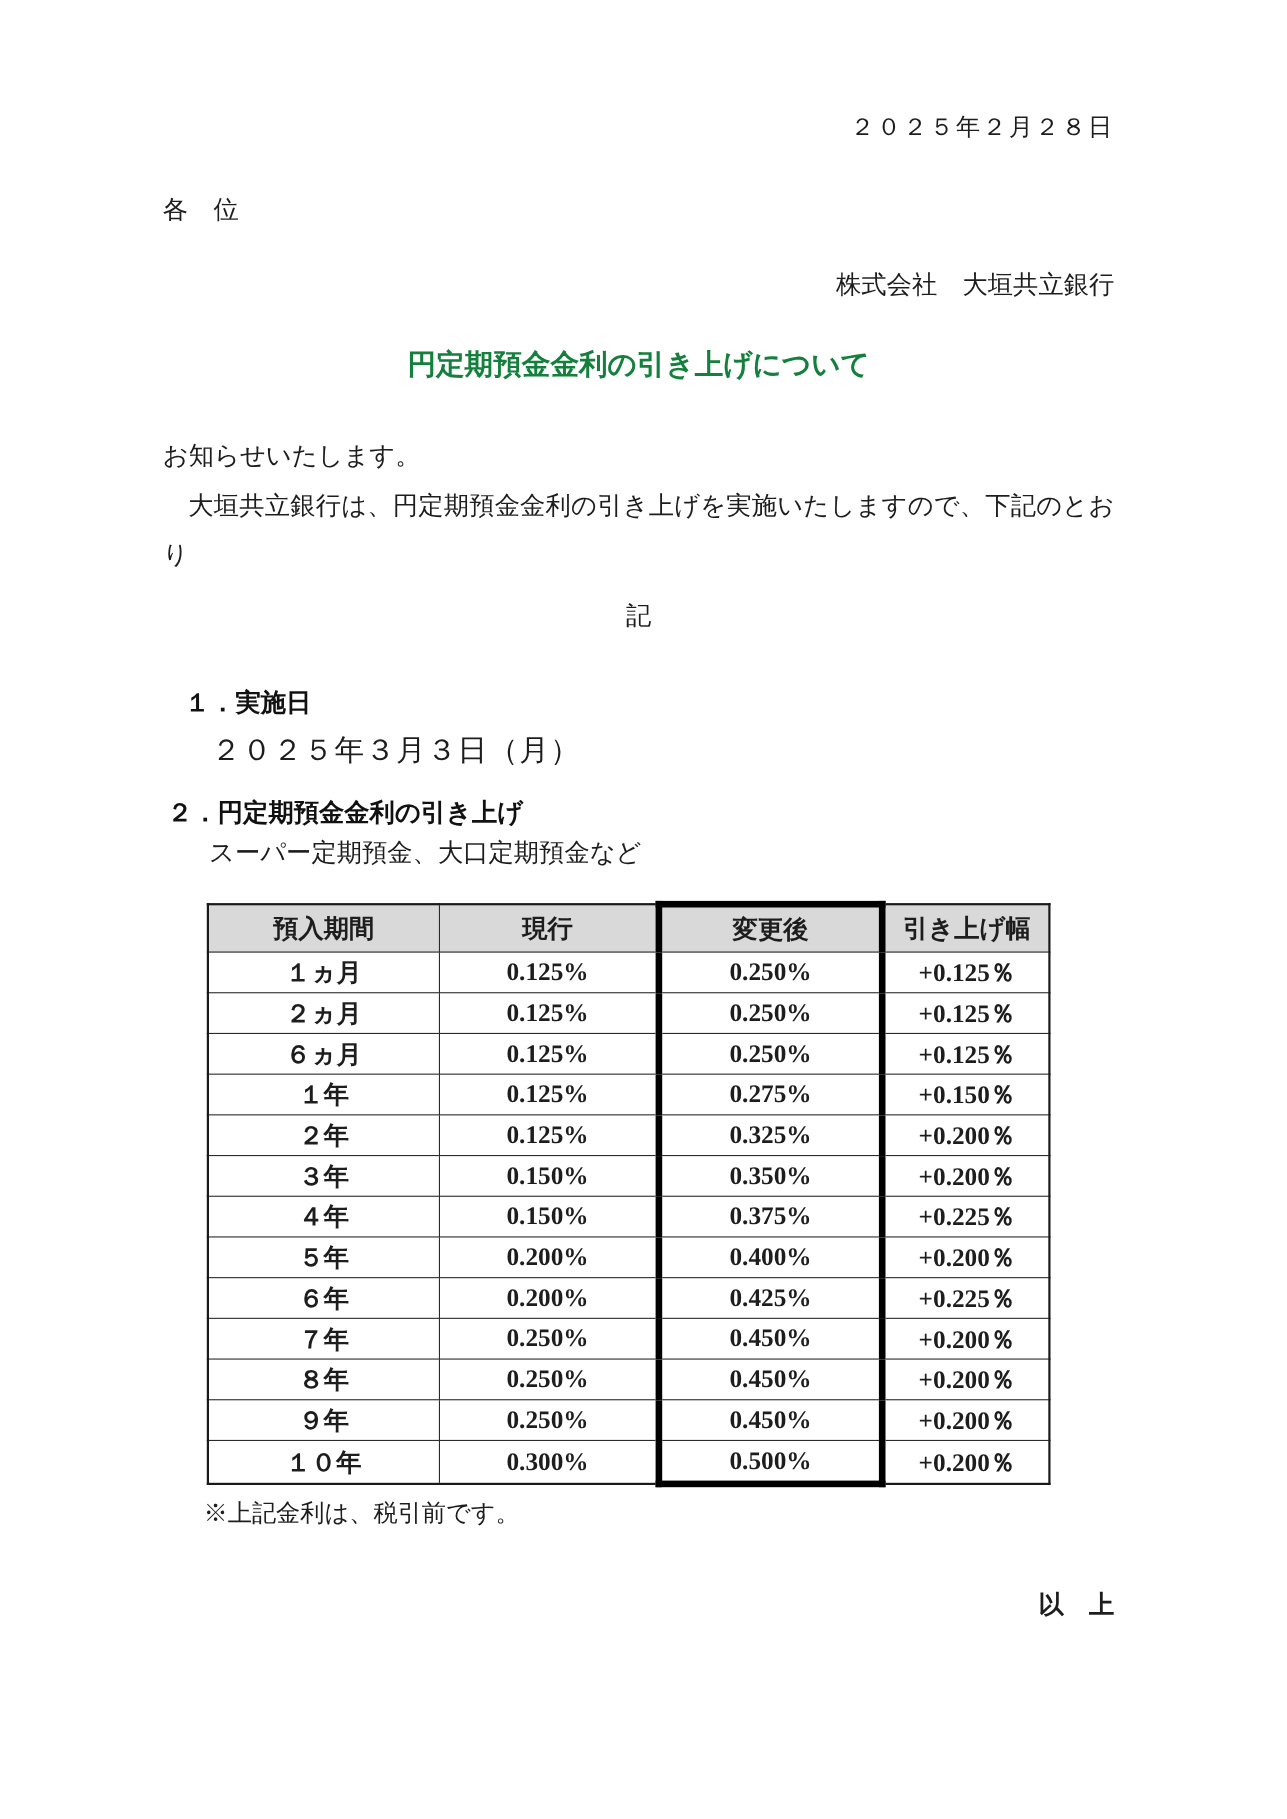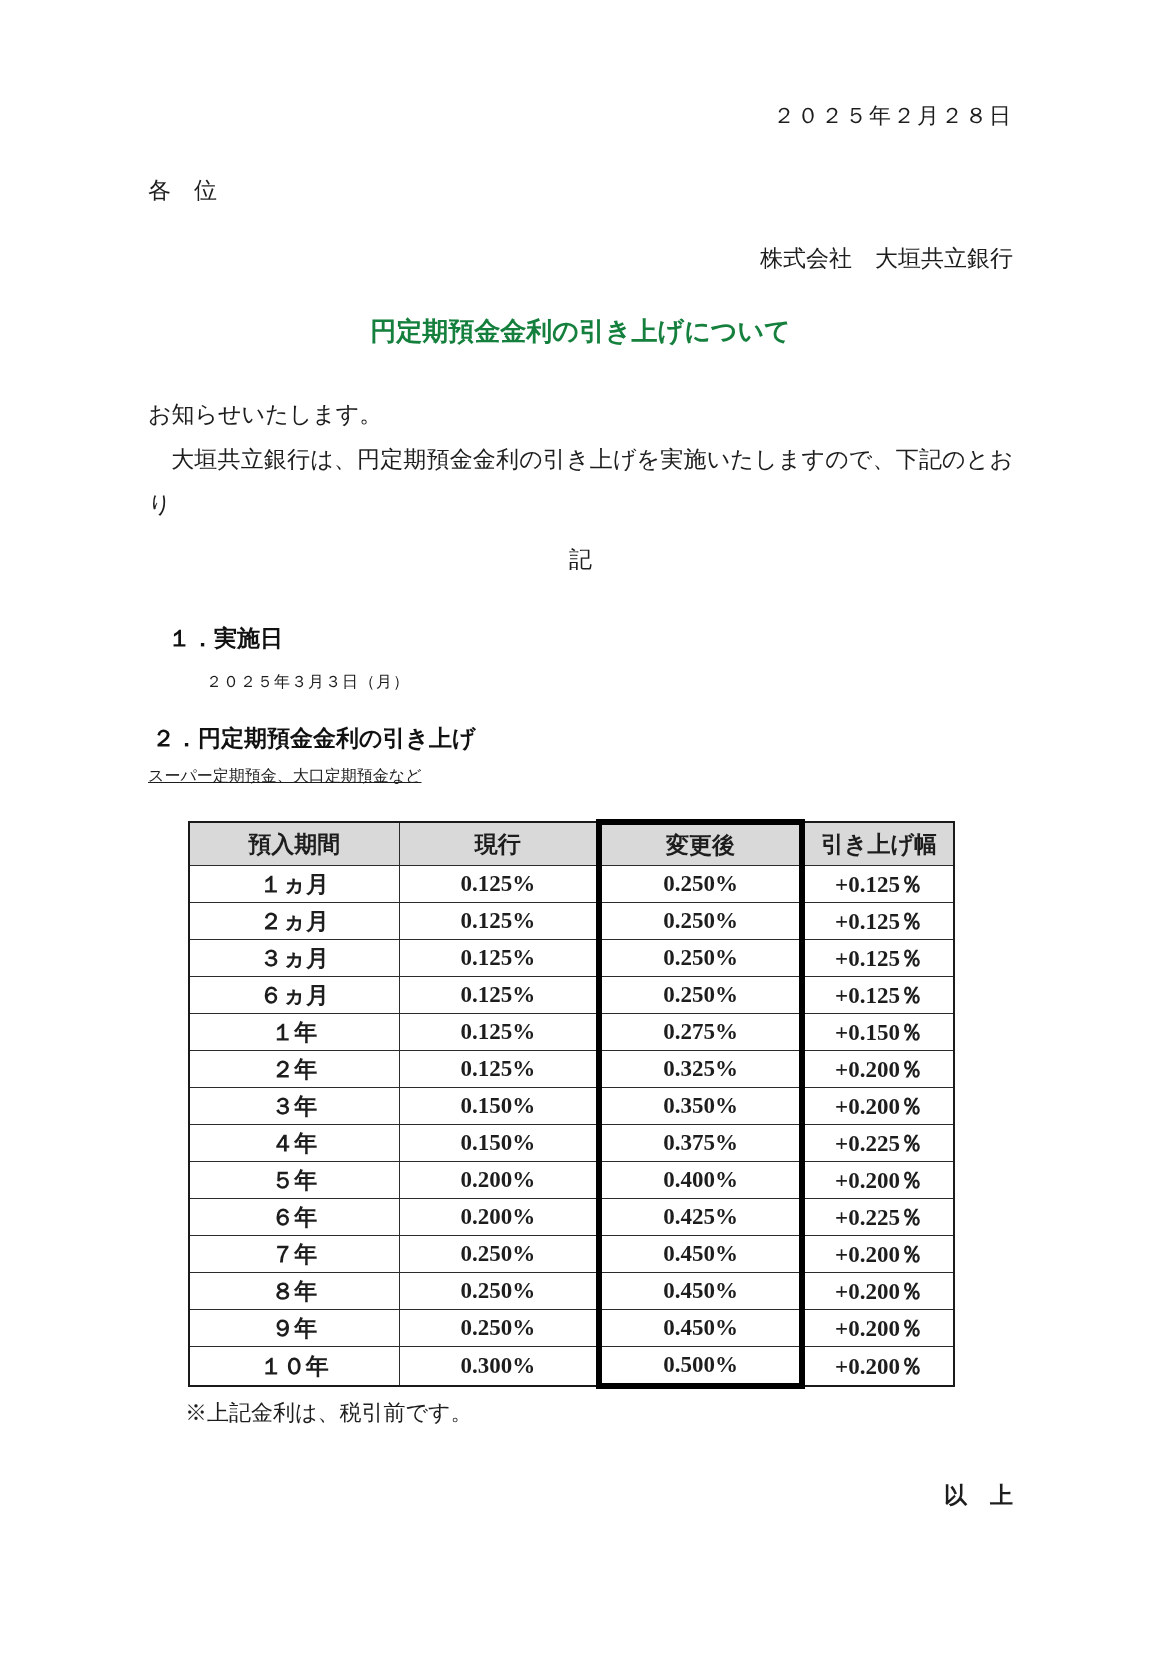--- a/index.html
+++ b/index.html
@@ -64,31 +64,31 @@
     font-family: "Liberation Sans", "DejaVu Sans", sans-serif;
     font-weight: bold;
     font-size: 23px;
     line-height: 30px;
     color: #111;
     margin-left: 4px;
   }
   .sec1-heading { margin-top: 48px; margin-left: 20px; }
   .sec1-content {
     margin-top: 14px;
-    margin-left: 58px;
-    font-size: 16px;
+    margin-left: 44px;
+    font-size: 27px;
     line-height: 30px;
     letter-spacing: 1px;
   }
   .sec2-heading { margin-top: 26px; }
   .sec2-subheading {
     margin-top: 8px;
-    font-size: 16px;
-    line-height: 30px;
-    text-decoration: underline;
+    margin-left: 42px;
+    font-size: 23px;
+    line-height: 30px;
   }
   table.rate-table {
     margin-top: 28px;
     margin-left: 40px;
     border-collapse: collapse;
     width: 765px;
     table-layout: fixed;
     font-size: 23px;
   }
   table.rate-table col.c1 { width: 210px; }
@@ -185,26 +185,20 @@
           <td>0.250%</td>
           <td>+0.125％</td>
         </tr>
         <tr>
           <td>２ヵ月</td>
           <td>0.125%</td>
           <td>0.250%</td>
           <td>+0.125％</td>
         </tr>
         <tr>
-          <td>３ヵ月</td>
-          <td>0.125%</td>
-          <td>0.250%</td>
-          <td>+0.125％</td>
-        </tr>
-        <tr>
           <td>６ヵ月</td>
           <td>0.125%</td>
           <td>0.250%</td>
           <td>+0.125％</td>
         </tr>
         <tr>
           <td>１年</td>
           <td>0.125%</td>
           <td>0.275%</td>
           <td>+0.150％</td>

